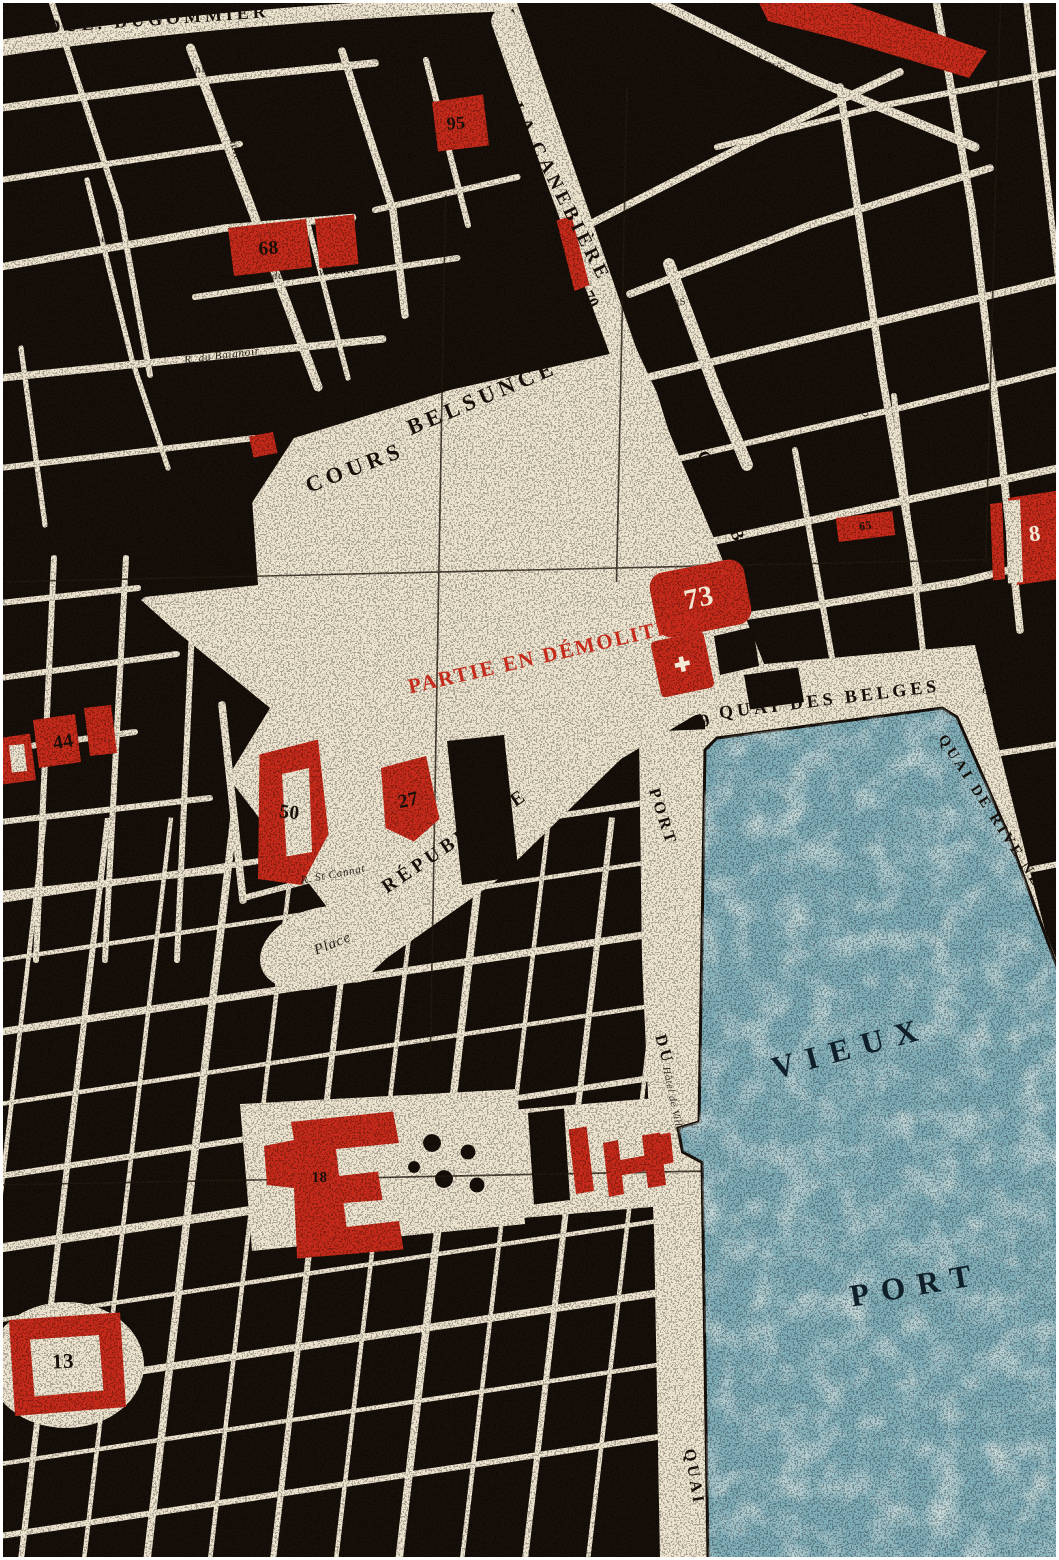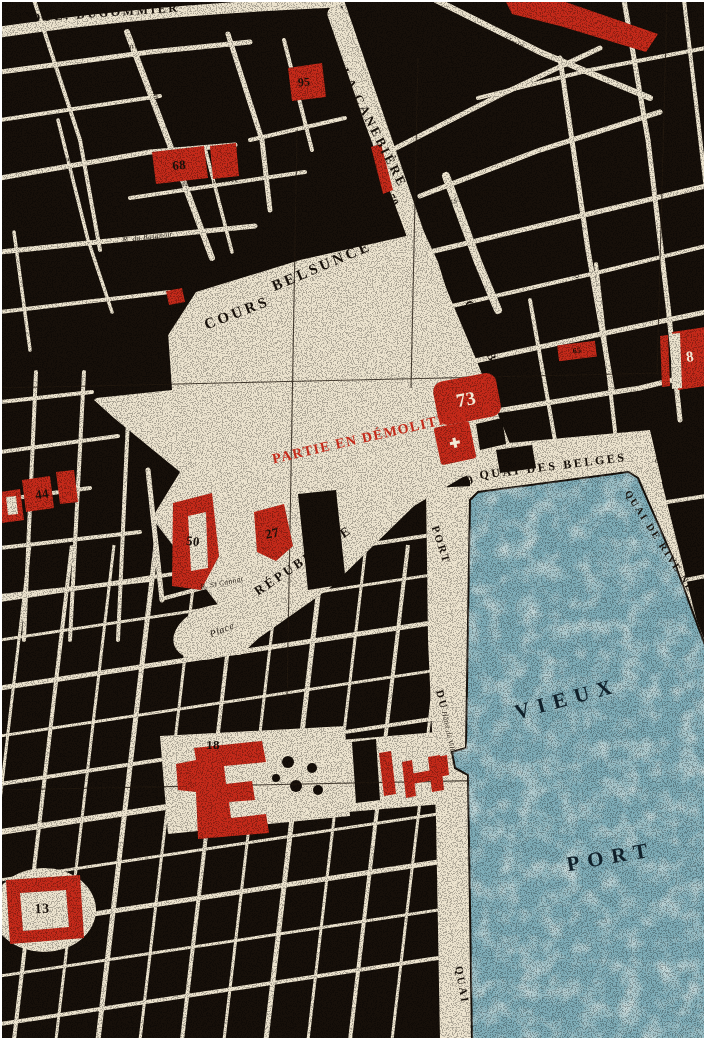--- a/index.html
+++ b/index.html
@@ -245,16 +245,16 @@
       <span class="lbl lm lm-black" style="left: 393px; top: 200px; font-size: 11px; --r: 60deg;">70</span>
       <span class="lbl lm lm-white" style="left: 466px; top: 399px; font-size: 19px; --r: -11deg;">73</span>
       <span class="lbl lm lm-white" style="left: 455px; top: 443px; font-size: 13px; --r: -12deg;">✚</span>
       <span class="lbl lm lm-black" style="left: 467px; top: 481px; font-size: 12px; --r: -15deg;">29</span>
       <span class="lbl lm lm-black" style="left: 577px; top: 351px; font-size: 8px; --r: -6deg;">65</span>
       <span class="lbl lm lm-white" style="left: 690px; top: 357px; font-size: 15px; --r: -8deg;">8</span>
       <span class="lbl lm lm-black" style="left: 42px; top: 494px; font-size: 13px; --r: -10deg;">44</span>
       <span class="lbl lm lm-black" style="left: 193px; top: 541px; font-size: 13px; --r: 6deg;">50</span>
       <span class="lbl lm lm-black" style="left: 272px; top: 533px; font-size: 13px; --r: -12deg;">27</span>
       <span class="lbl lm lm-black" style="left: 42px; top: 909px; font-size: 14px; --r: -2deg;">13</span>
-      <span class="lbl lm lm-black" style="left: 213px; top: 744px; font-size: 13px; --r: 0deg;">18</span>
+      <span class="lbl lm lm-black" style="left: 213px; top: 786px; font-size: 10px; --r: 0deg;">18</span>
     </div>
 <div class="frame"></div>
 </div>
 
 </body></html>

